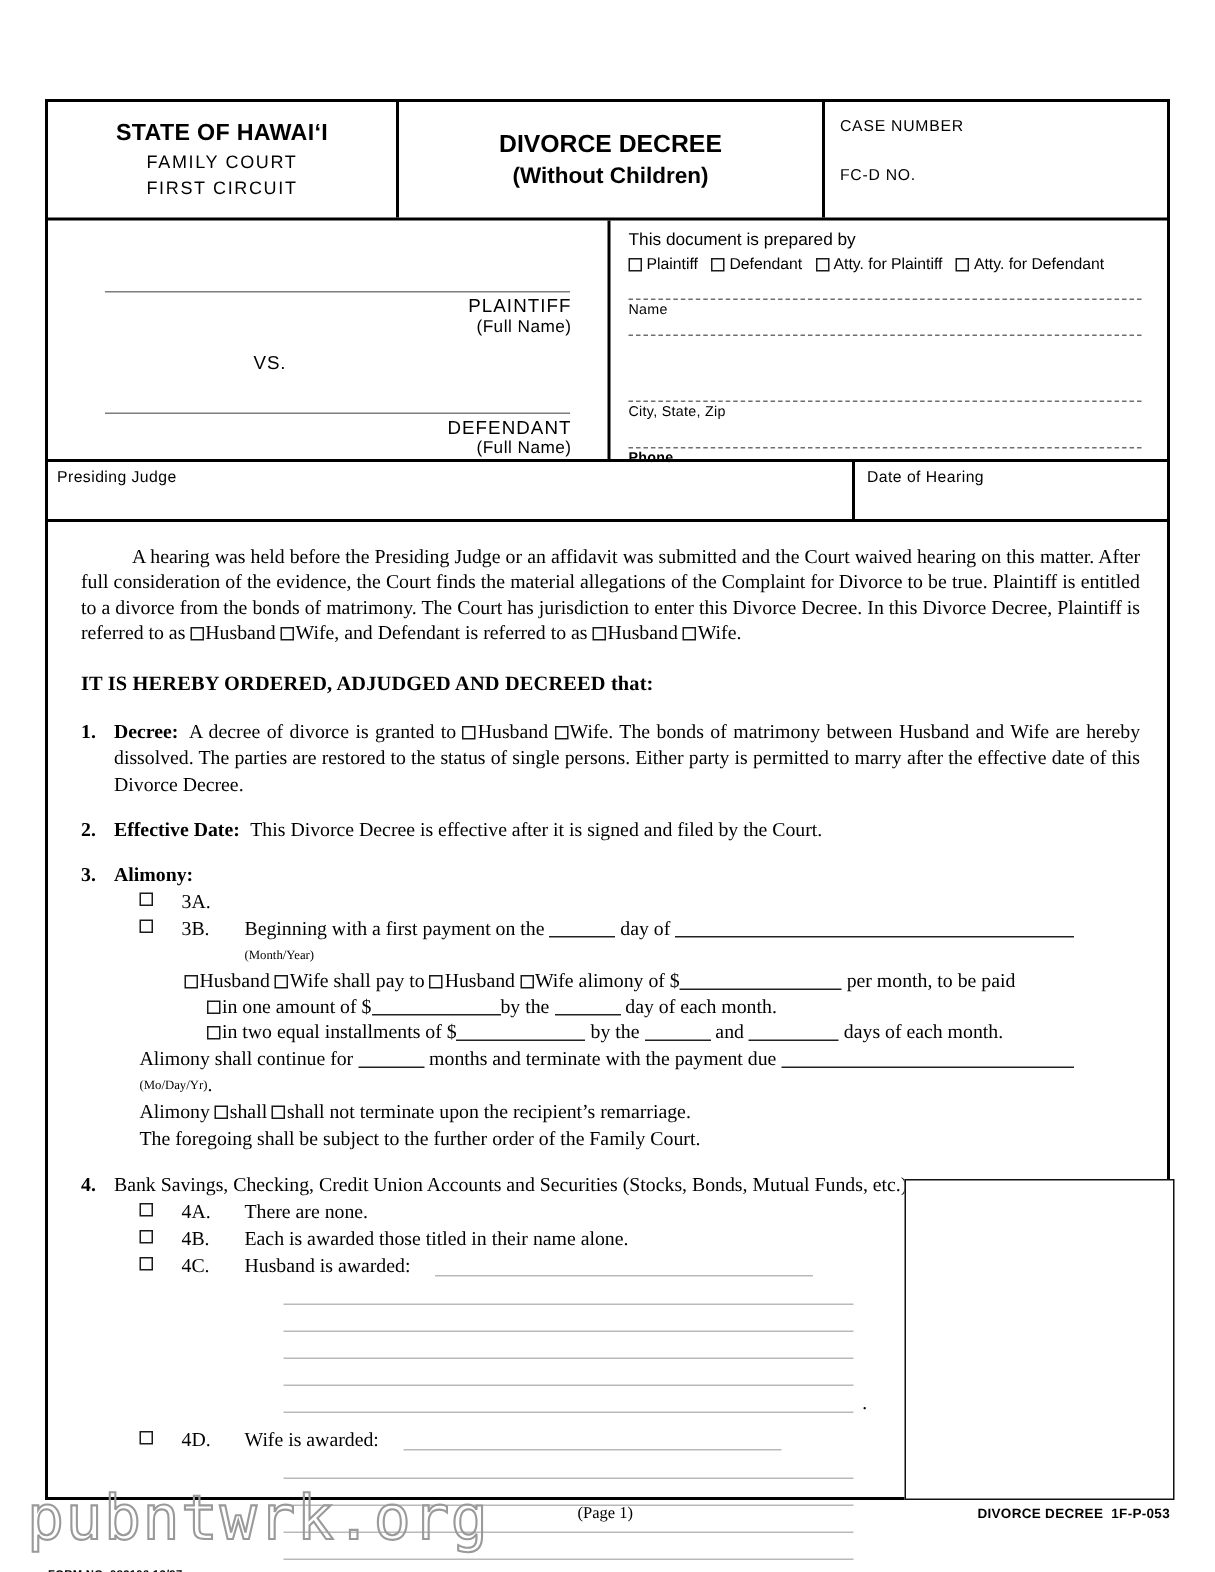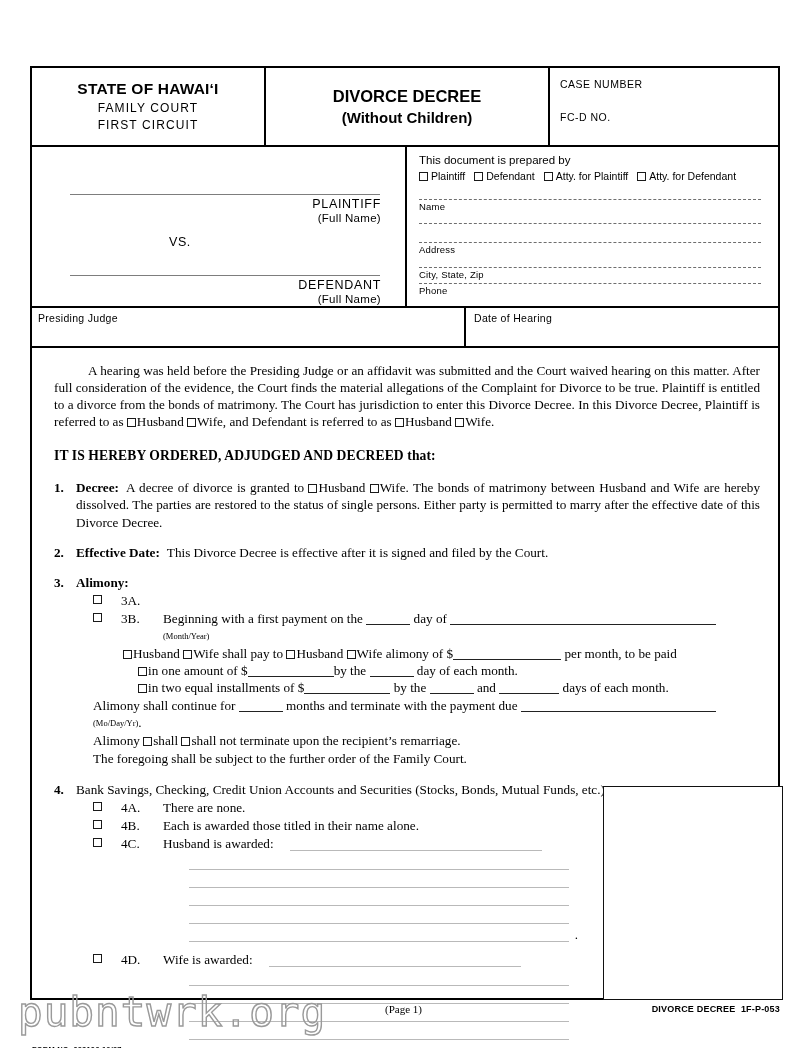--- a/index.html
+++ b/index.html
@@ -180,36 +180,36 @@
   }
   .dash-lbl {
     font-size: 9.5px;
     letter-spacing: 0.2px;
     padding-top: 1px;
   }
   .df1 { top: 52px; }
   .df1b { top: 76px; }
   .df2 { top: 95px; }
   .df3 { top: 120px; }
-  .df4 { top: 136px; }
+  .df4 { top: 151px; font-weight: bold; }
 
   
   .judge-band {
     position: absolute;
     left: 0;
     top: 240px;
     width: 100%;
     height: 40px;
     border-bottom: 2px solid #000;
     box-sizing: border-box;
     display: flex;
     font-family: "Liberation Sans", sans-serif;
   }
   .judge-left {
-    width: 434px;
+    width: 538px;
     box-sizing: border-box;
     border-right: 2px solid #000;
     padding: 4px 0 0 6px;
     font-size: 10.5px;
     letter-spacing: 0.3px;
   }
   .judge-right {
     flex: 1;
     padding: 4px 0 0 8px;
     font-size: 10.5px;
@@ -464,24 +464,20 @@
           </span>
         </div>
 
         <div class="dash-field df1">
           <div class="dash-line"></div>
           <div class="dash-lbl">Name</div>
         </div>
         <div class="dash-field df1b">
           <div class="dash-line"></div>
         </div>
-        <div class="dash-field df2">
-          <div class="dash-line"></div>
-          <div class="dash-lbl">Address</div>
-        </div>
         <div class="dash-field df3">
           <div class="dash-line"></div>
           <div class="dash-lbl">City, State, Zip</div>
         </div>
         <div class="dash-field df4">
           <div class="dash-line"></div>
           <div class="dash-lbl">Phone</div>
         </div>
       </div>
 

